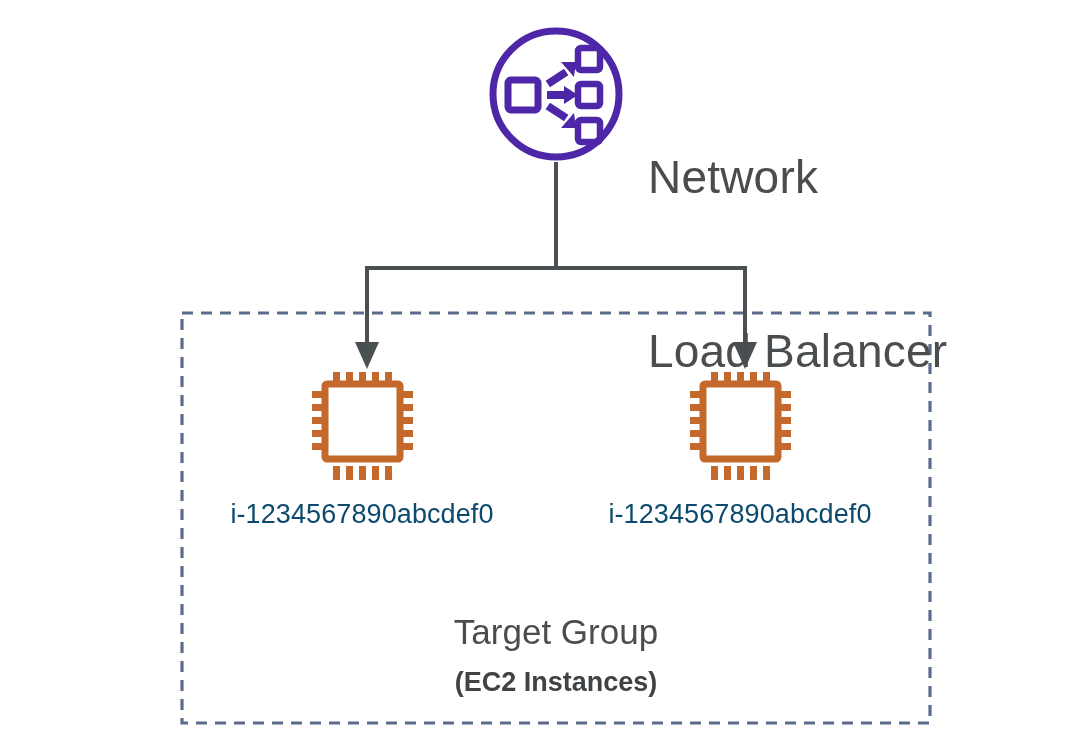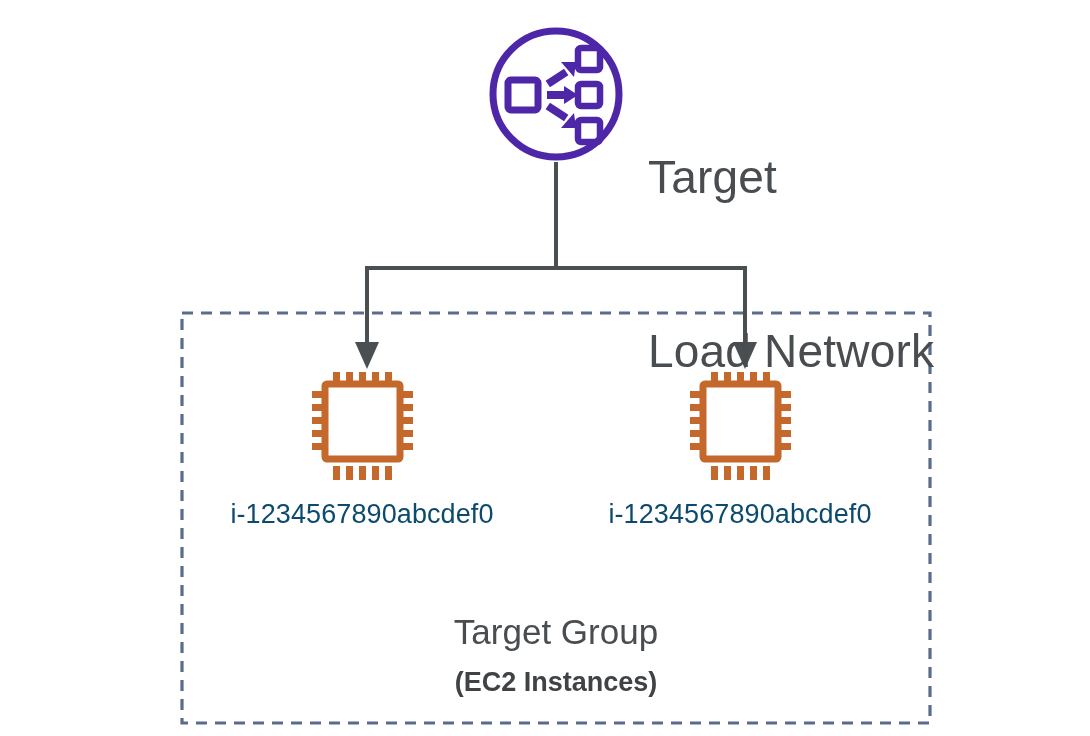--- a/index.html
+++ b/index.html
@@ -184,22 +184,22 @@
       <rect x="777" y="404" width="14" height="7"></rect>
       <rect x="777" y="417" width="14" height="7"></rect>
       <rect x="777" y="430" width="14" height="7"></rect>
       <rect x="777" y="443" width="14" height="7"></rect>
 
       <rect x="703" y="384" width="75" height="75" rx="2" fill="#ffffff" stroke="#c4692b" stroke-width="7"></rect>
     </g>
   </svg>
 
   <div class="txt" id="nlb-title">
-    <div>Target</div>
-    <div>Load Network</div>
+    <div>Network</div>
+    <div>Load Balancer</div>
   </div>
 
   <div class="instance-label" id="instance-label-0">i-1234567890abcdef0</div>
 
   <div class="instance-label" id="instance-label-1">i-1234567890abcdef0</div>
 
   <div class="txt" id="target-group-title">Target Group</div>
 
   <div class="txt" id="target-group-subtitle">(EC2 Instances)</div>
 

